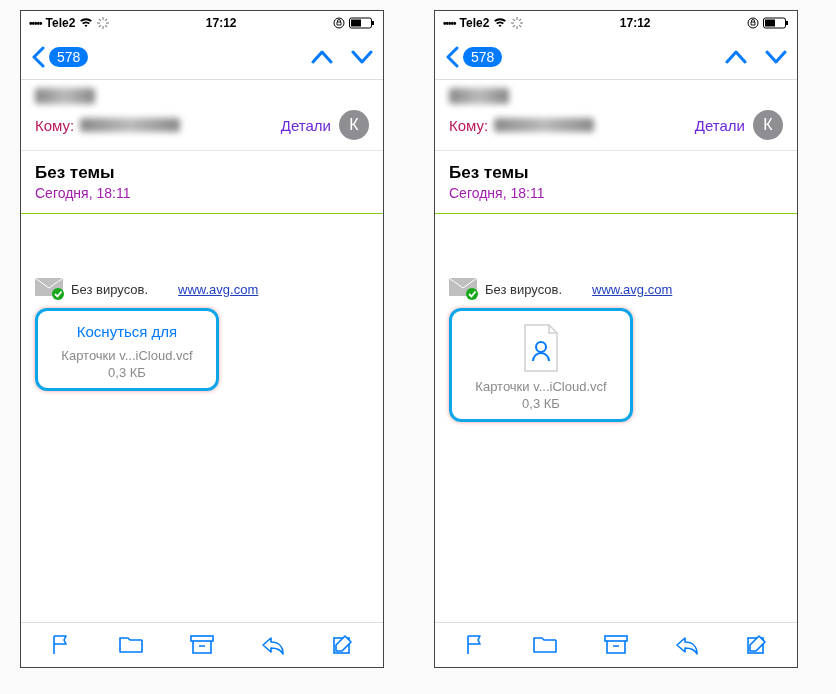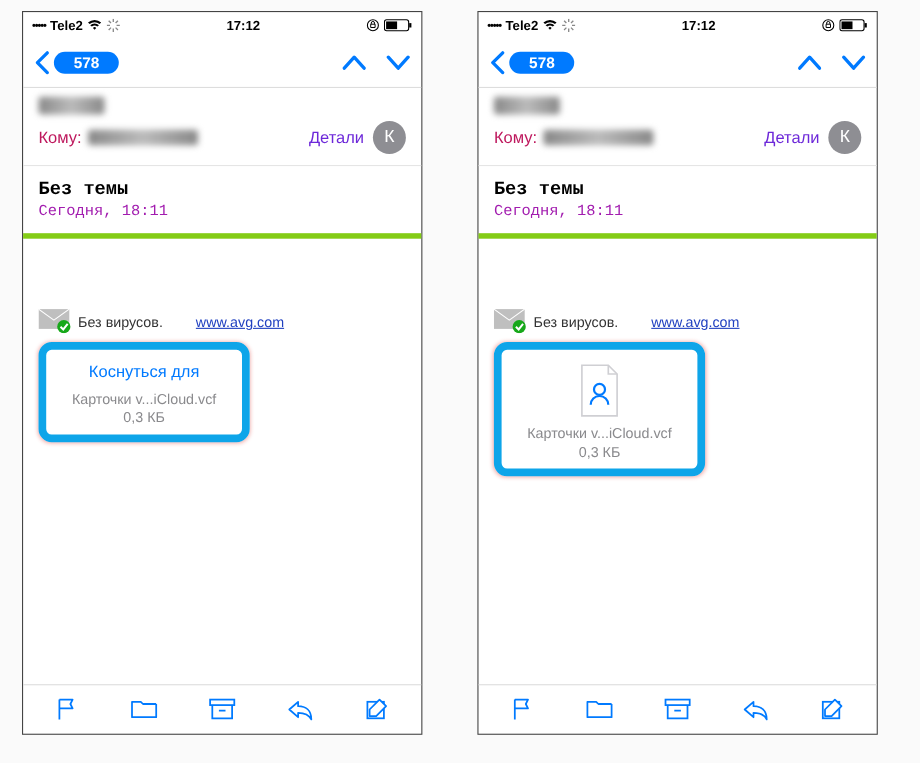--- a/index.html
+++ b/index.html
@@ -41,23 +41,23 @@
     align-items: center;
     justify-content: space-between;
     padding: 0 10px;
     border-bottom: 1px solid #ddd;
   }
   .nav-left { display: flex; align-items: center; gap: 4px; }
   .badge {
     background: #007aff;
     color: #fff;
     border-radius: 11px;
-    padding: 2px 18px;
+    padding: 2px 8px;
     font-size: 14px;
-    font-weight: 700;
+    font-weight: 400;
   }
   .nav-right { display: flex; gap: 18px; }
   .header-block {
     padding: 8px 14px 10px 14px;
     border-bottom: 1px solid #e5e5e5;
   }
   .sender-row {
     display: flex;
     align-items: center;
     font-size: 15px;
@@ -81,22 +81,21 @@
   .to-label { color: #be185d; margin-right: 6px; }
   .details-link { color: #6d28d9; margin-left: auto; margin-right: 8px; }
   .avatar {
     width: 30px; height: 30px; border-radius: 50%;
     background: #8e8e93; color: #fff;
     display: flex; align-items: center; justify-content: center;
     font-size: 16px;
   }
   .subject-block {
     padding: 12px 14px;
-    border-bottom: 5px solid #84cc16;
-    font-family: Liberation Mono, monospace;
+    border-bottom: 1px solid #84cc16;
   }
   .subject { font-size: 17px; font-weight: 700; color: #000; }
   .date { font-size: 14px; color: #a21caf; margin-top: 2px; }
   .body-area {
     flex: 1;
     padding: 10px 14px;
     position: relative;
   }
   .virus-row {
     display: flex;
@@ -104,21 +103,21 @@
     gap: 6px;
     font-size: 13px;
     color: #333;
     margin-top: 54px;
     margin-bottom: 8px;
   }
   .env-icon { position: relative; width: 30px; height: 22px; }
   .virus-row a { color: #2040c0; text-decoration: underline; margin-left: 24px; }
   .attachment {
     width: 162px;
-    border: 7px solid #0ea5e9;
+    border: 3px solid #0ea5e9;
     border-radius: 12px;
     padding: 12px 8px 8px 8px;
     text-align: center;
     box-shadow: 0 0 4px rgba(216,23,15,0.4);
     margin-top: 3px;
   }
   .attachment .tap {
     color: #007aff;
     font-size: 15px;
     line-height: 1.25;

